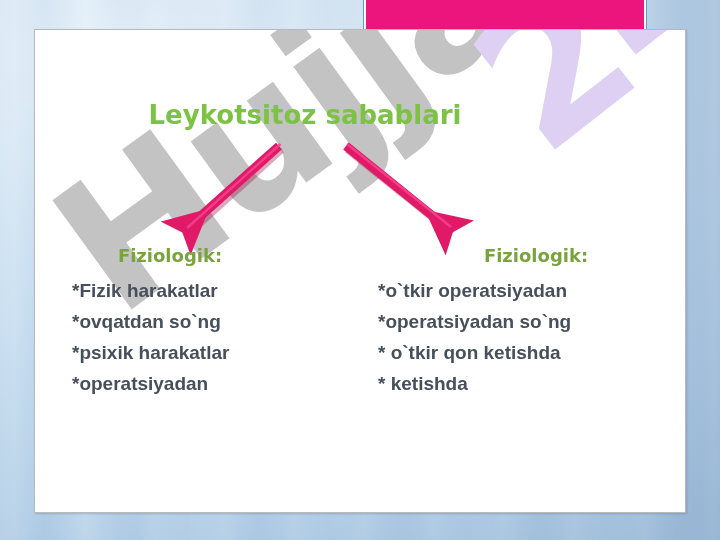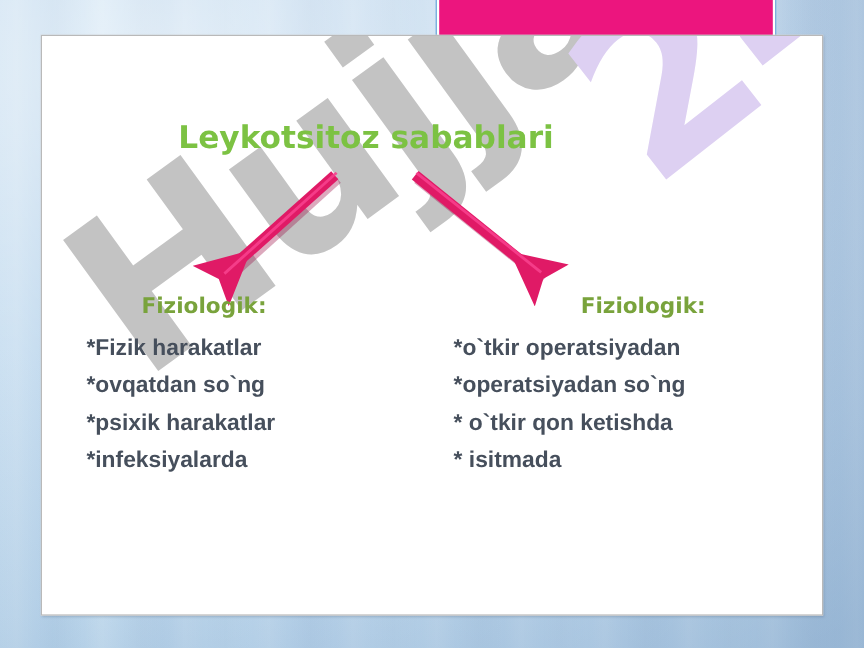--- a/index.html
+++ b/index.html
@@ -237,31 +237,31 @@
       </svg>
 
       <div id="columns">
 
         <div class="column" id="col-left">
           <div class="col-heading">Fiziologik:</div>
           <div class="col-lines">
             <div class="col-line">*Fizik harakatlar</div>
             <div class="col-line">*ovqatdan so`ng</div>
             <div class="col-line">*psixik harakatlar</div>
-            <div class="col-line">*infeksiyalarda</div>
+            <div class="col-line">*operatsiyadan</div>
           </div>
         </div>
 
         <div class="column" id="col-right">
           <div class="col-heading">Fiziologik:</div>
           <div class="col-lines">
             <div class="col-line">*o`tkir operatsiyadan</div>
             <div class="col-line">*operatsiyadan so`ng</div>
             <div class="col-line">* o`tkir qon ketishda</div>
-            <div class="col-line">* isitmada</div>
+            <div class="col-line">* ketishda</div>
           </div>
         </div>
 
       </div>
 
     </div>
   </div>
 </div>
 
 </body></html>

